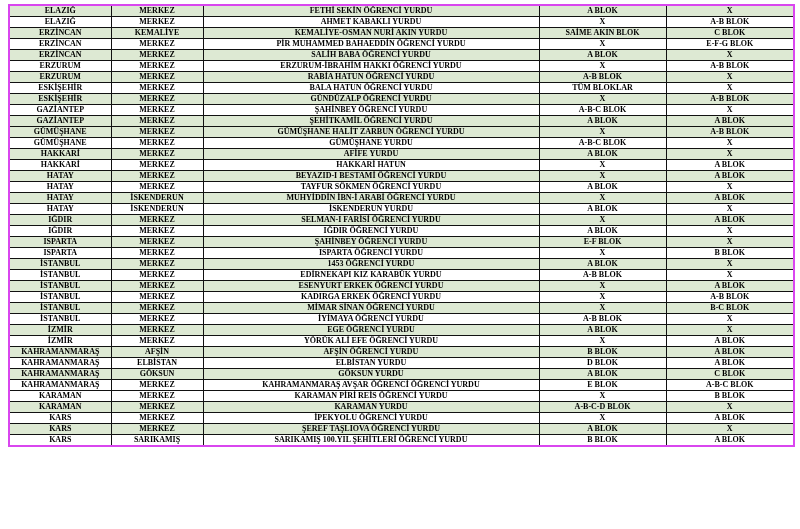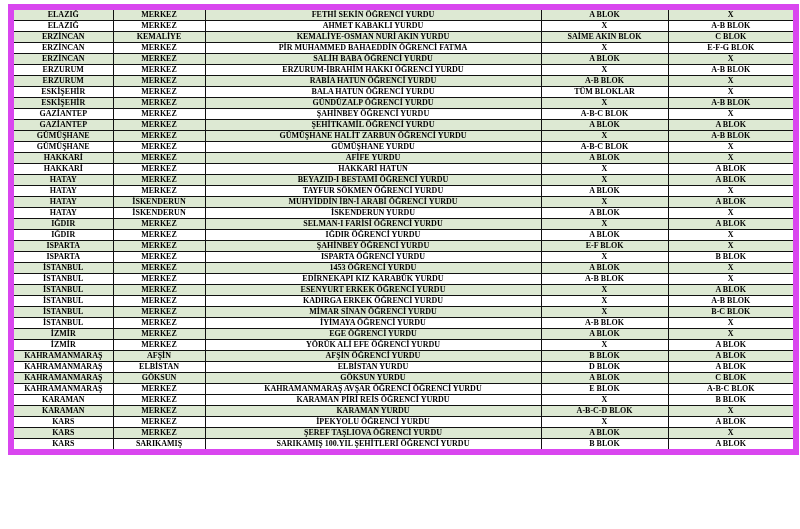--- a/index.html
+++ b/index.html
@@ -17,21 +17,21 @@
     height: 529px;
     background: #ffffff;
   }
   table.dorm-table {
     position: absolute;
     left: 8px;
     top: 4px;
     width: 785px;
     border-collapse: collapse;
     table-layout: fixed;
-    border: 6px solid #d946ef;
+    border: 2px solid #d946ef;
   }
   table.dorm-table td {
     border: 1px solid #111111;
     height: 10px;
     padding: 0 2px;
     font-size: 8px;
     line-height: 10px;
     font-weight: bold;
     color: #000000;
     text-align: center;
@@ -73,21 +73,21 @@
         <tr class="green">
         <td>ERZİNCAN</td>
         <td>KEMALİYE</td>
         <td>KEMALİYE-OSMAN NURİ AKIN YURDU</td>
         <td>SAİME AKIN BLOK</td>
         <td>C BLOK</td>
       </tr>
         <tr class="white">
         <td>ERZİNCAN</td>
         <td>MERKEZ</td>
-        <td>PİR MUHAMMED BAHAEDDİN ÖĞRENCİ FATMA</td>
+        <td>PİR MUHAMMED BAHAEDDİN ÖĞRENCİ YURDU</td>
         <td>X</td>
         <td>E-F-G BLOK</td>
       </tr>
         <tr class="green">
         <td>ERZİNCAN</td>
         <td>MERKEZ</td>
         <td>SALİH BABA ÖĞRENCİ YURDU</td>
         <td>A BLOK</td>
         <td>X</td>
       </tr>

